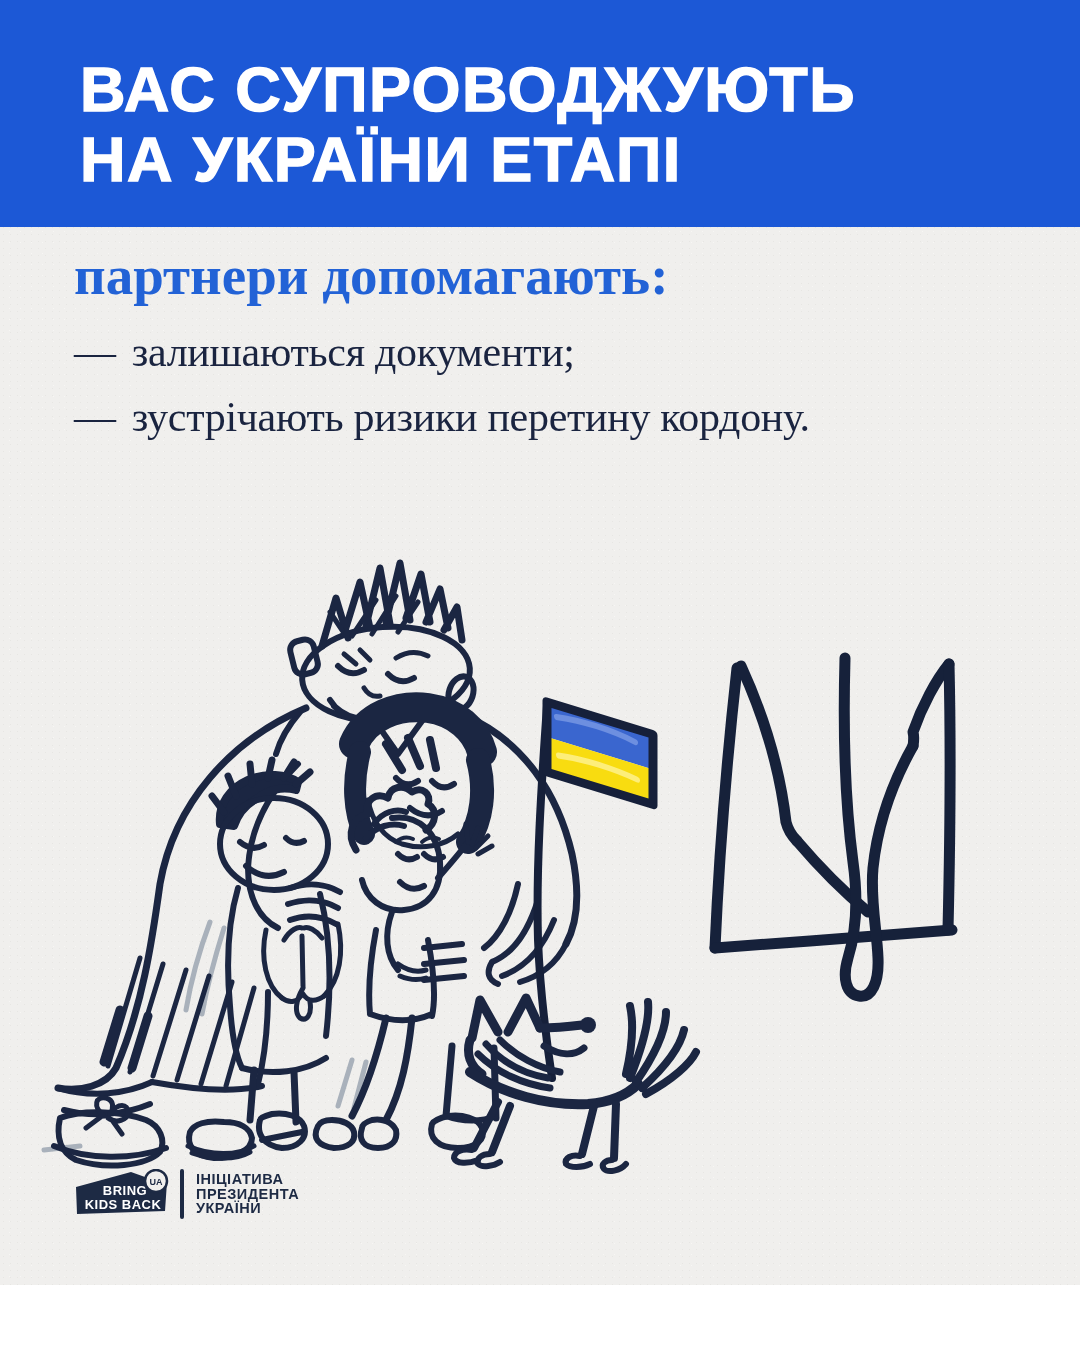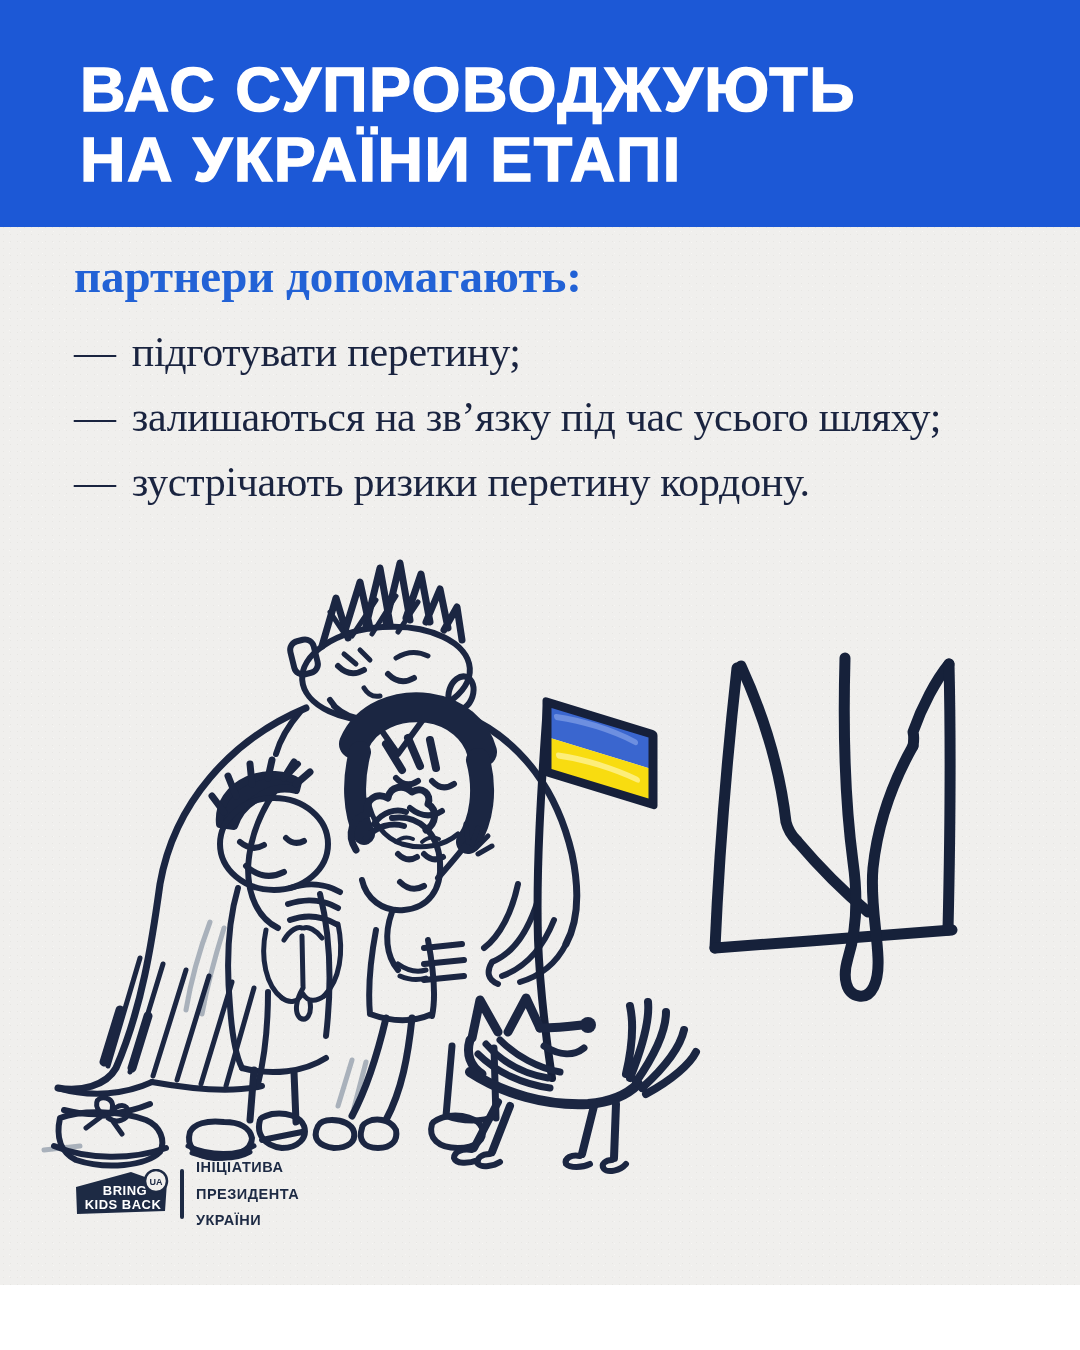--- a/index.html
+++ b/index.html
@@ -21,42 +21,42 @@
   .banner .line{
     color:#ffffff;font-weight:800;font-size:63px;line-height:70px;
     letter-spacing:1.5px;-webkit-text-stroke:1.4px #ffffff;
     font-family:"Liberation Sans",sans-serif;white-space:nowrap;
   }
   .content{
     position:absolute;left:74px;top:250px;width:980px;z-index:3;
   }
   .content h2{
     margin:0 0 18px 0;font-family:"Liberation Serif",serif;
-    font-weight:700;font-size:47px;line-height:52px;color:#2262d6;
+    font-weight:700;font-size:55px;line-height:52px;color:#2262d6;
     letter-spacing:0;
   }
   .help-list{
     list-style:none;margin:0;padding:0;
     font-family:"Liberation Serif",serif;font-weight:400;
     font-size:42px;color:#1a2440;
   }
   .help-list li{
     line-height:65px;white-space:nowrap;letter-spacing:-0.3px;
   }
   .help-list .dash{display:inline-block;margin-right:16px;}
   .artwork{position:absolute;left:0;top:0;z-index:1;}
   .footer{
     position:absolute;left:73px;top:1168px;height:52px;z-index:3;
     display:flex;align-items:center;
   }
   .footer .divider{
     width:4px;height:50px;background:#1d2a44;border-radius:2px;
     margin:0 12px 0 11px;
   }
-  .caption{display:flex;flex-direction:column;justify-content:space-between;gap:12px;}
+  .caption{display:flex;flex-direction:column;justify-content:space-between;}
   .caption div{
     color:#1d2a44;font-weight:700;font-size:14.5px;line-height:14.5px;
     letter-spacing:0.5px;font-family:"Liberation Sans",sans-serif;
   }
   .badge-text{font-family:"Liberation Sans",sans-serif;}
 </style>
 </head>
 <body>
 
 <div class="poster">
@@ -189,24 +189,21 @@
 
   <header class="banner">
     <div class="line">ВАС СУПРОВОДЖУЮТЬ</div>
     <div class="line">НА УКРАЇНИ ЕТАПІ</div>
   </header>
 
   <section class="content">
     <h2>партнери допомагають:</h2>
     <ul class="help-list">
       <li>
-        <span class="dash">—</span><span>підготувати перетину;</span>
-      </li>
-      <li>
-        <span class="dash">—</span><span>залишаються на зв’язку під час усього шляху;</span>
+        <span class="dash">—</span><span>залишаються документи;</span>
       </li>
       <li>
         <span class="dash">—</span><span>зустрічають ризики перетину кордону.</span>
       </li>
     </ul>
   </section>
 
   <footer class="footer">
     <svg width="96" height="50" viewBox="0 0 96 50">
       <polygon points="3,18 58,3 72,8 94,13 92,42 4,45" fill="#1d2a44"></polygon>

